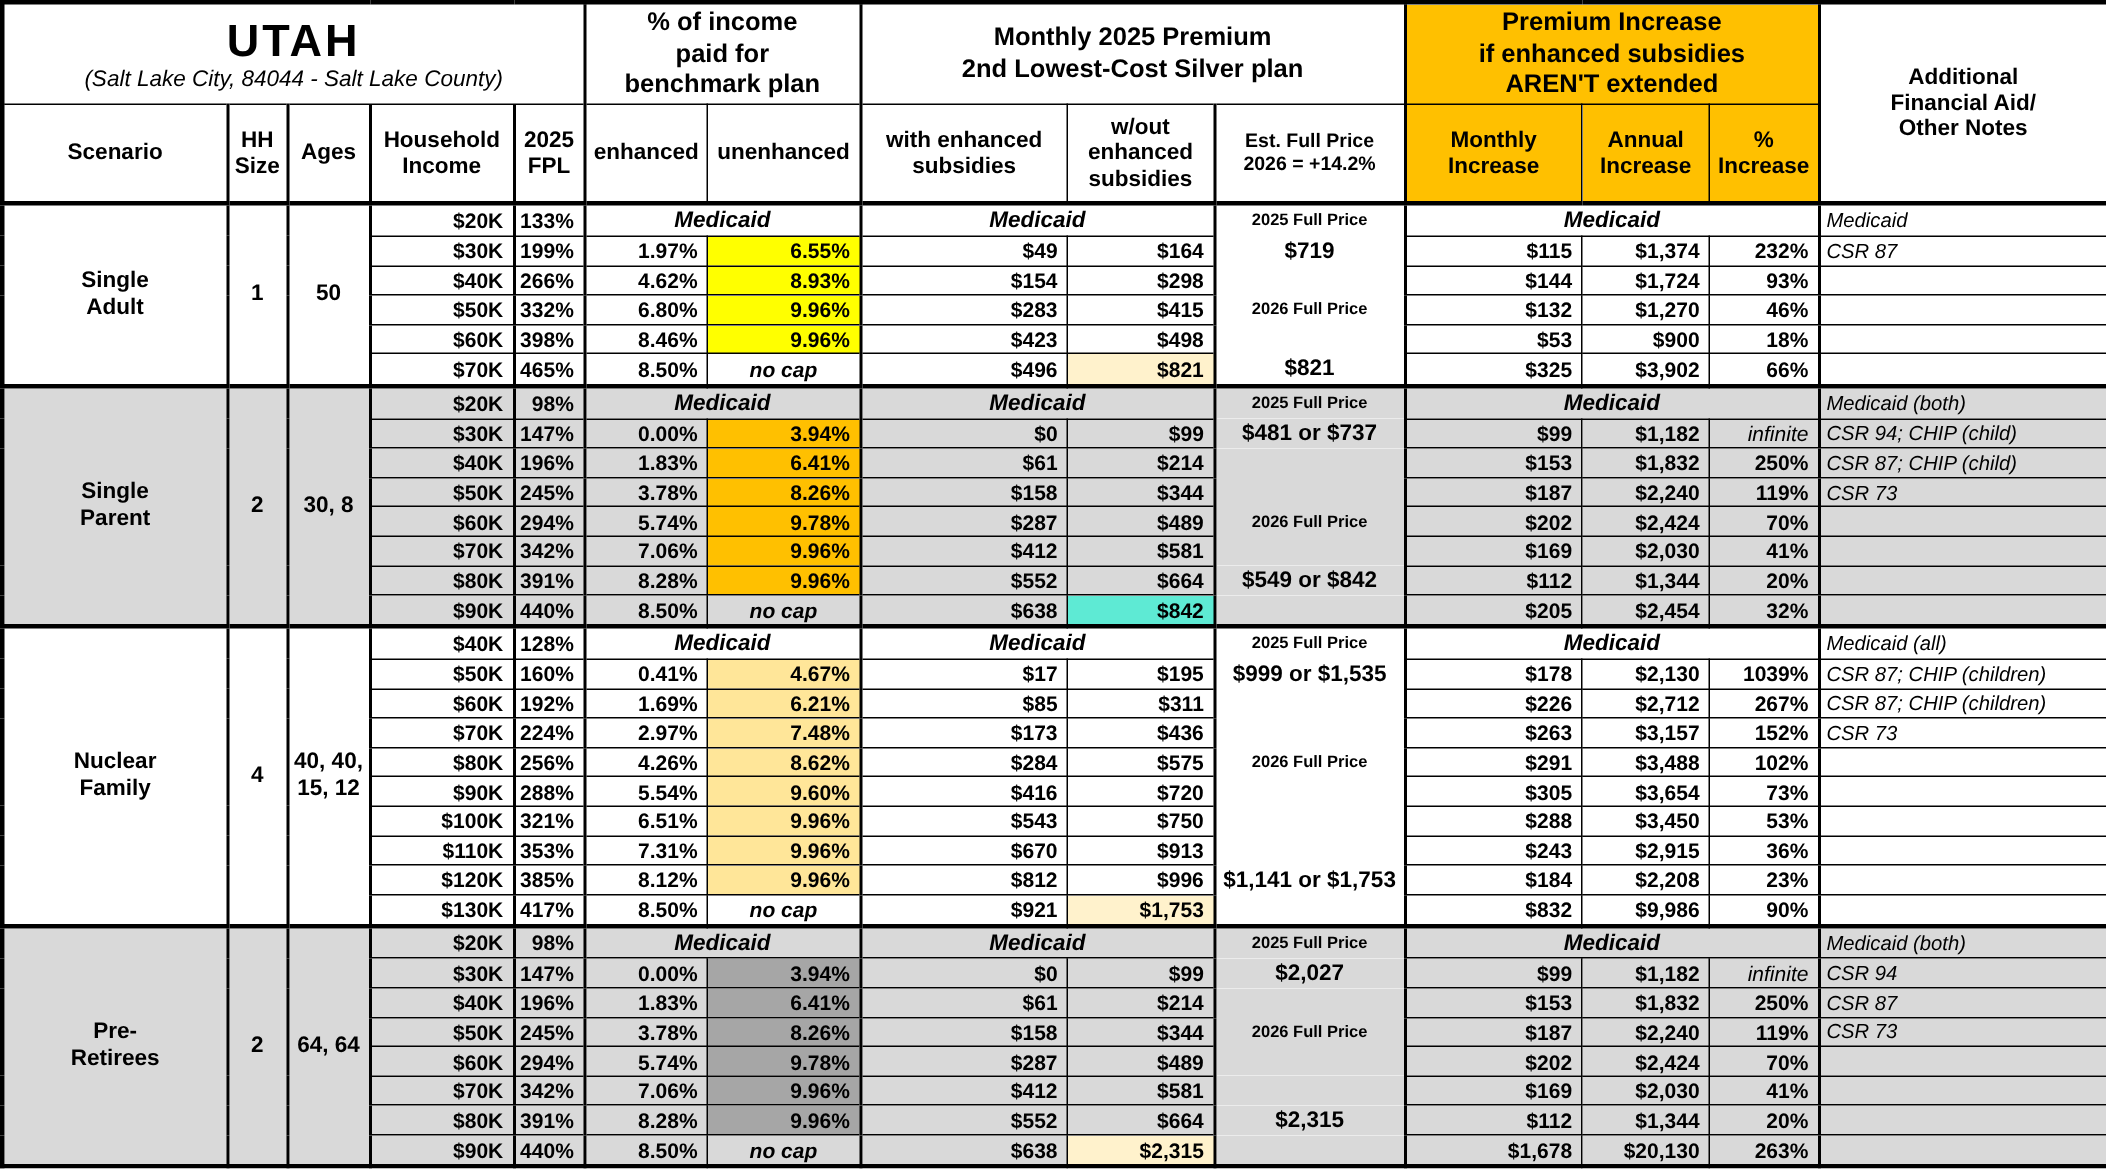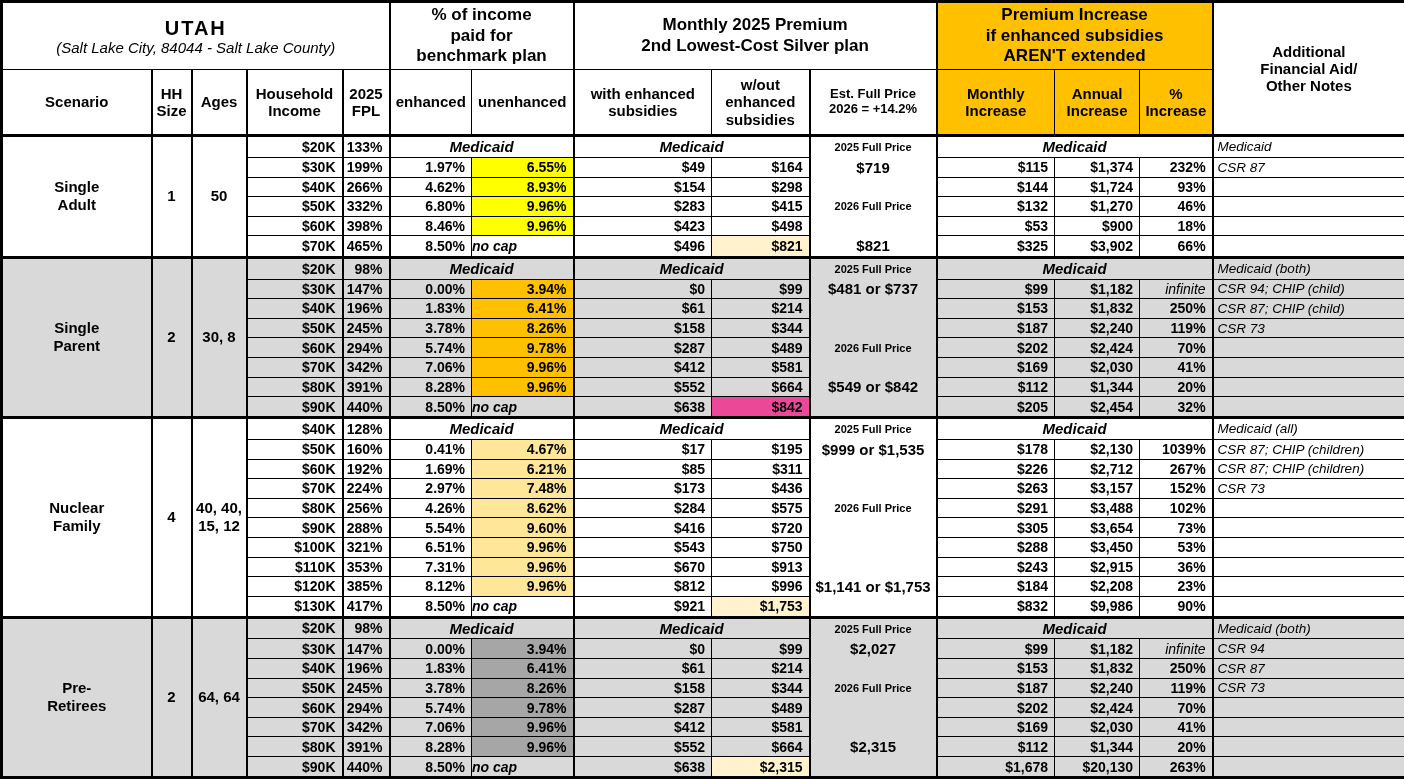--- a/index.html
+++ b/index.html
@@ -5,32 +5,32 @@
   html,body{margin:0;padding:0;background:#fff;}
   body{font-family:"Liberation Sans",sans-serif;}
   table{border-collapse:collapse;table-layout:fixed;width:1404px;height:779px;border:3px solid #000;}
   th,td{border:1px solid #000;padding:0;overflow:hidden;vertical-align:middle;}
   
   .b2l{border-left:2px solid #000;}
   
   .hr1 th{height:66px;background:#fff;}
   .hr2 th{height:64px;background:#fff;border-bottom:3px solid #000;}
   .title-cell{text-align:center;}
-  .title{font-size:20px;font-weight:bold;letter-spacing:2px;line-height:1.1;}
+  .title{font-size:30px;font-weight:bold;letter-spacing:2px;line-height:1.1;}
   .subtitle{font-size:15px;font-style:italic;font-weight:normal;}
   .sec{font-size:17px;font-weight:bold;text-align:center;white-space:pre-line;line-height:1.22;}
   .colh{font-size:15px;font-weight:bold;text-align:center;white-space:pre-line;line-height:1.15;}
   .esth{font-size:13px;}
   .orange{background:#FFC000 !important;}
   
   .scen{font-weight:bold;text-align:center;font-size:15px;white-space:pre-line;line-height:1.25;}
   .num{font-weight:bold;text-align:right;font-size:14px;padding-right:6px;}
   .inf{font-style:italic;font-weight:normal;}
   .medicaid{font-weight:bold;font-style:italic;text-align:center;font-size:15px;}
-  .nocap{font-weight:bold;font-style:italic;text-align:left;font-size:14px;margin-top:20px;}
+  .nocap{font-weight:bold;font-style:italic;text-align:center;font-size:14px;margin-top:20px;}
   .note{font-style:italic;font-weight:normal;text-align:left;font-size:13.5px;padding-left:4px;white-space:nowrap;}
   td.est{border-top:none;border-bottom:none;}
   .est-label{font-size:11px;font-weight:bold;text-align:center;}
   .est-price{font-size:15px;font-weight:bold;text-align:center;margin-left:32px;}
   tr.gstart td{border-top:3px solid #000;}
 </style>
 </head>
 <body>
 
 <table>
@@ -263,21 +263,21 @@
         <td class="num">$1,344</td>
         <td class="num">20%</td>
         <td class="note b2l"></td>
       </tr>
       <tr style="background: rgb(217, 217, 217);">
         <td class="num b2l">$90K</td>
         <td class="num b2l">440%</td>
         <td class="num b2l">8.50%</td>
         <td class="nocap">no cap</td>
         <td class="num b2l">$638</td>
-        <td class="num" style="background: #ec4899;">$842</td>
+        <td class="num" style="background: #5eead4;">$842</td>
         <td class="est b2l est-price"></td>
         <td class="num b2l">$205</td>
         <td class="num">$2,454</td>
         <td class="num">32%</td>
         <td class="note b2l"></td>
       </tr>
       <tr class="gstart" style="background: rgb(255, 255, 255);">
         <td class="scen" rowspan="10">Nuclear
 Family</td>
         <td class="scen b2l" rowspan="10">4</td>

